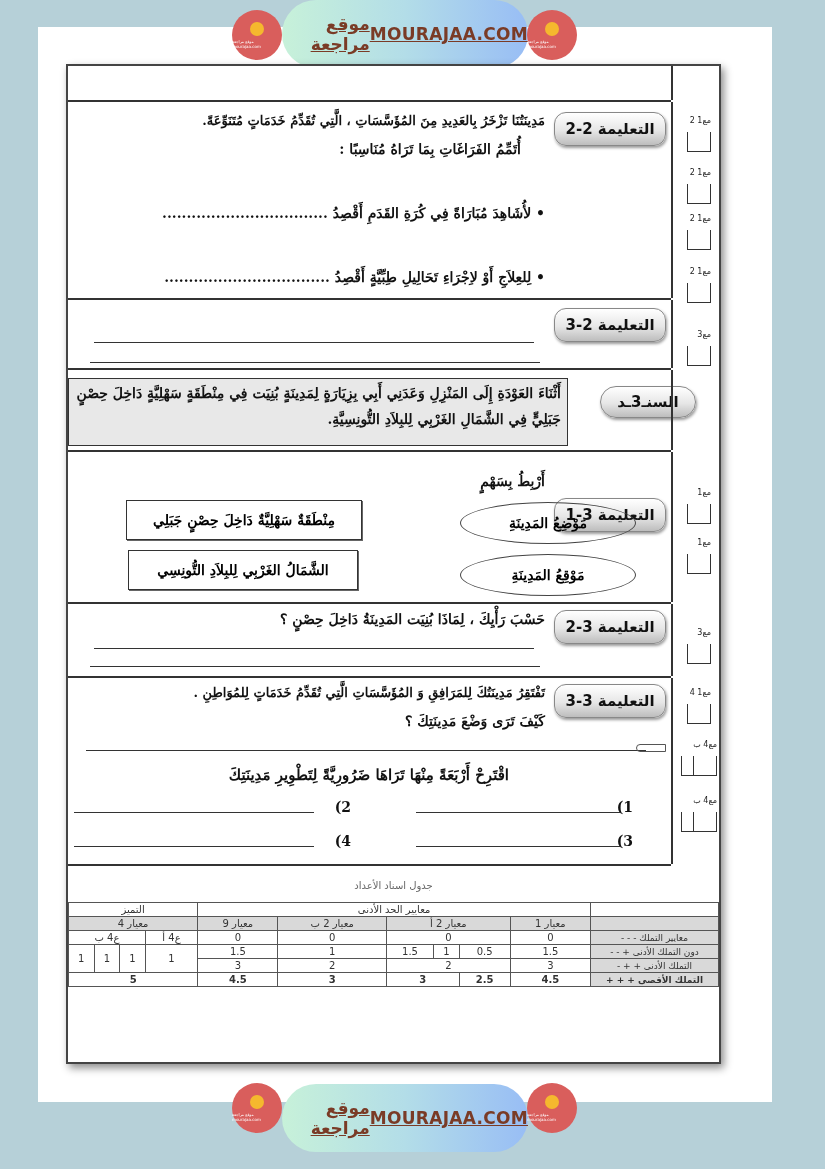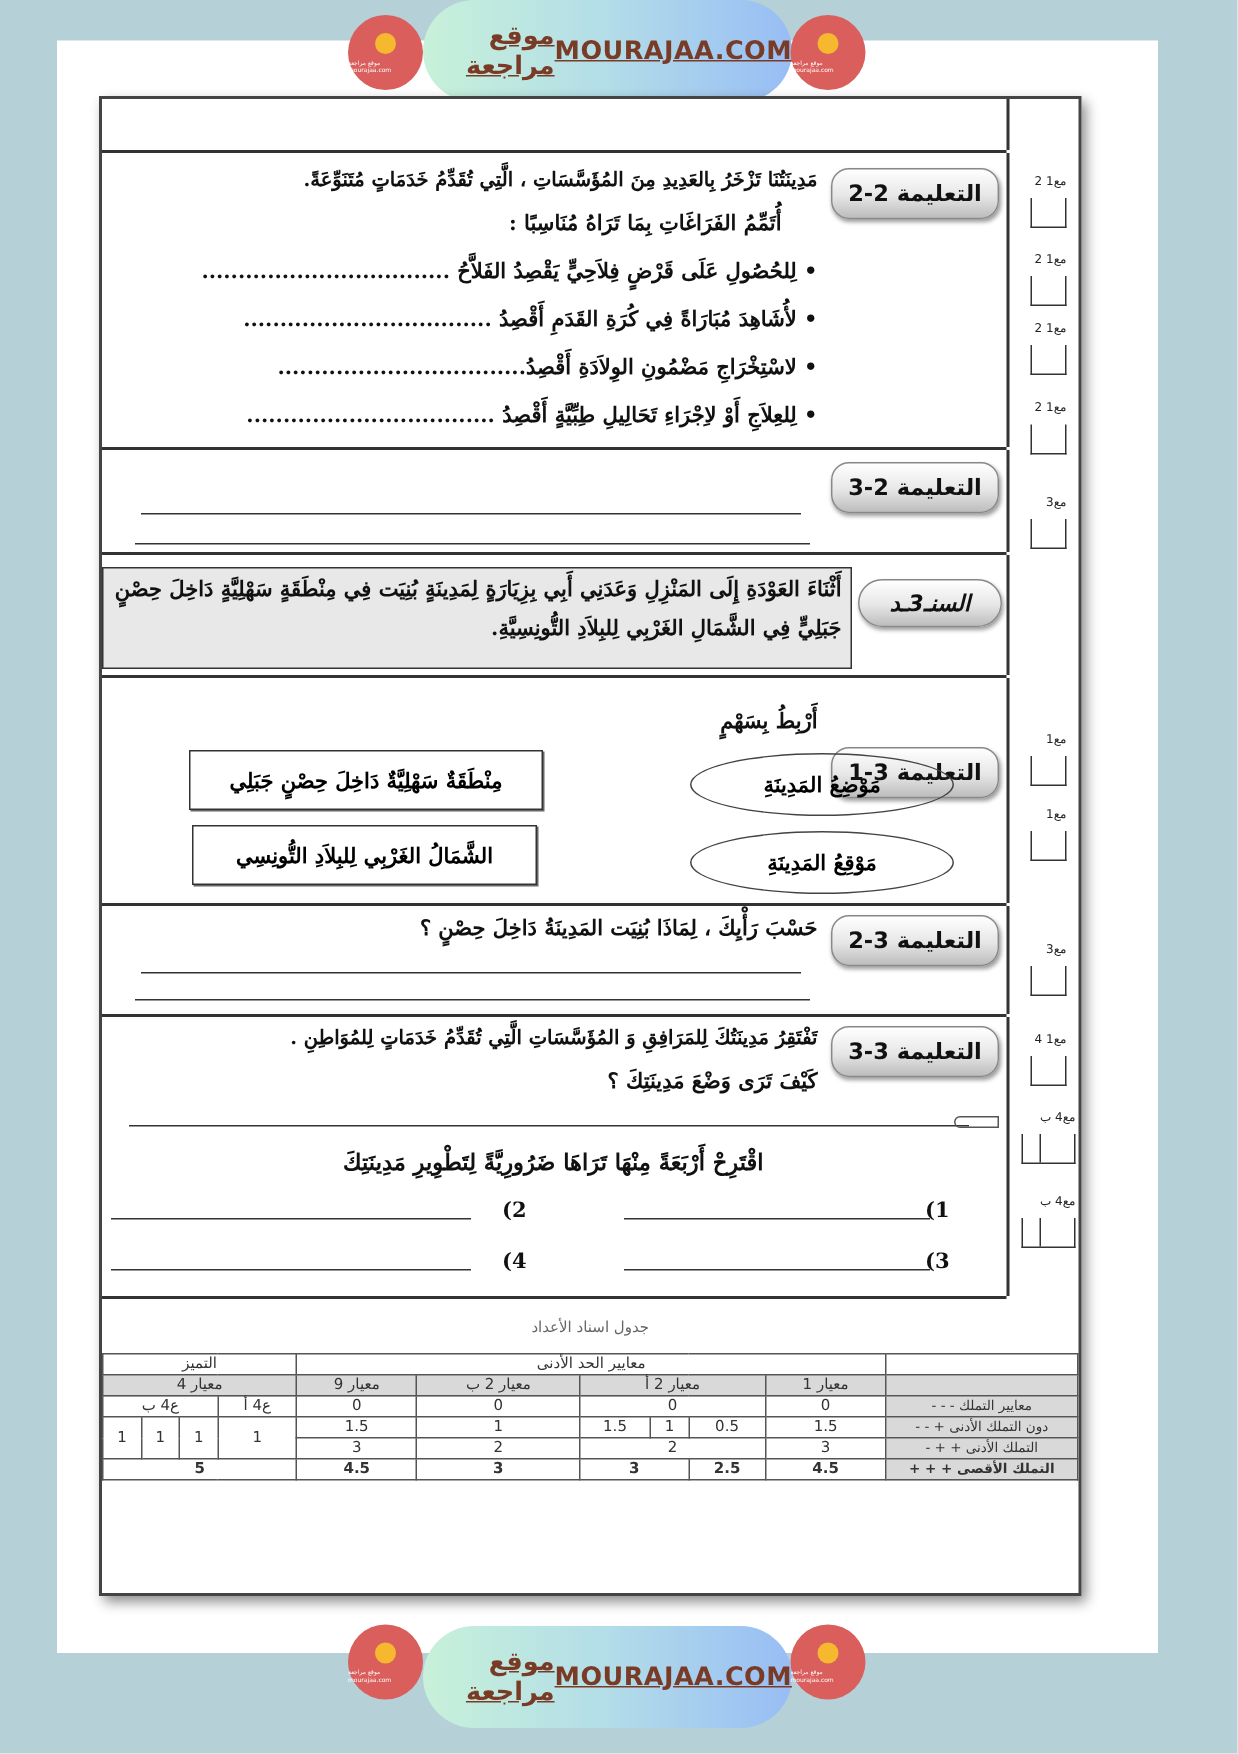--- a/index.html
+++ b/index.html
@@ -100,23 +100,21 @@
 <div class="sheet">
 
   <div class="row" style="top:0; height:36px;">
     <div class="mark-col"></div>
   </div>
 
   <div class="row" style="top:36px; height:198px;">
     <div class="pill" style="left:486px; top:10px;">التعليمة 2-2</div>
     <div class="ar-text q" style="right:126px; top:6px; width:460px; font-size:13px;">مَدِينَتُنَا تَزْخَرُ بِالعَدِيدِ مِنَ المُؤَسَّسَاتِ ، الَّتِي تُقَدِّمُ خَدَمَاتٍ مُتَنَوِّعَةً.</div>
     <div class="ar-text q" style="right:150px; top:34px; width:300px;">أُتَمِّمُ الفَرَاغَاتِ بِمَا تَرَاهُ مُنَاسِبًا :</div>
-    <div class="ar-text q" style="right:126px; top:66px; width:470px;">• <span>لِلحُصُولِ عَلَى قَرْضٍ فِلاَحِيٍّ يَقْصِدُ الفَلاَّحُ ..................................</span></div>
     <div class="ar-text q" style="right:126px; top:98px; width:470px;">• <span>لأُشَاهِدَ مُبَارَاةً فِي كُرَةِ القَدَمِ أَقْصِدُ ..................................</span></div>
-    <div class="ar-text q" style="right:126px; top:130px; width:470px;">• <span>لاسْتِخْرَاجِ مَضْمُونِ الوِلاَدَةِ أَقْصِدُ..................................</span></div>
     <div class="ar-text q" style="right:126px; top:162px; width:470px;">• <span>لِلعِلاَجِ أَوْ لاِجْرَاءِ تَحَالِيلِ طِبِّيَّةٍ أَقْصِدُ ..................................</span></div>
     <div class="mark-col">
       <div class="mark" style="left:14px; top:14px;">
           <span class="lbl">مع1 2</span>
           <div class="box"></div>
         </div>
       <div class="mark" style="left:14px; top:66px;">
           <span class="lbl">مع1 2</span>
           <div class="box"></div>
         </div>
@@ -138,21 +136,21 @@
     <div class="mark-col">
       <div class="mark" style="left:14px; top:30px;">
           <span class="lbl">مع3</span>
           <div class="box"></div>
         </div>
     </div>
   </div>
 
   <div class="row" style="top:304px; height:80px; border-bottom:none;">
     <div class="sanad-box"></div>
-    <div class="pill" style="left:504px; top:16px; width:96px; height:32px; border-radius:20px;font-style:italic;">السنـ3ـد</div>
+    <div class="pill" style="left:532px; top:16px; width:96px; height:32px; border-radius:20px;">السنـ3ـد</div>
     <div class="ar-text q" style="right:110px; top:10px; width:490px; font-size:14px;">أَثْنَاءَ العَوْدَةِ إِلَى المَنْزِلِ وَعَدَنِي أَبِي بِزِيَارَةٍ لِمَدِينَةٍ بُنِيَت فِي مِنْطَقَةٍ سَهْلِيَّةٍ دَاخِلَ حِصْنٍ جَبَلِيٍّ فِي الشَّمَالِ الغَرْبِي لِلبِلاَدِ التُّونِسِيَّةِ.</div>
     <div class="mark-col"></div>
   </div>
 
   <div class="row" style="top:384px; height:154px; border-top:2px solid #333;">
     <div class="pill" style="left:486px; top:2px;margin-top:44px;">التعليمة 3-1</div>
     <div class="ar-text q" style="right:126px; top:16px; width:120px;">أَرْبِطُ بِسَهْمٍ</div>
     <div class="ellipse" style="left:392px; top:50px;">مَوْضِعُ المَدِينَةِ</div>
     <div class="ellipse" style="left:392px; top:102px;">مَوْقِعُ المَدِينَةِ</div>
     <div class="rect" style="left:60px; top:98px; width:230px; height:40px;">الشَّمَالُ الغَرْبِي لِلبِلاَدِ التُّونِسِي</div>

